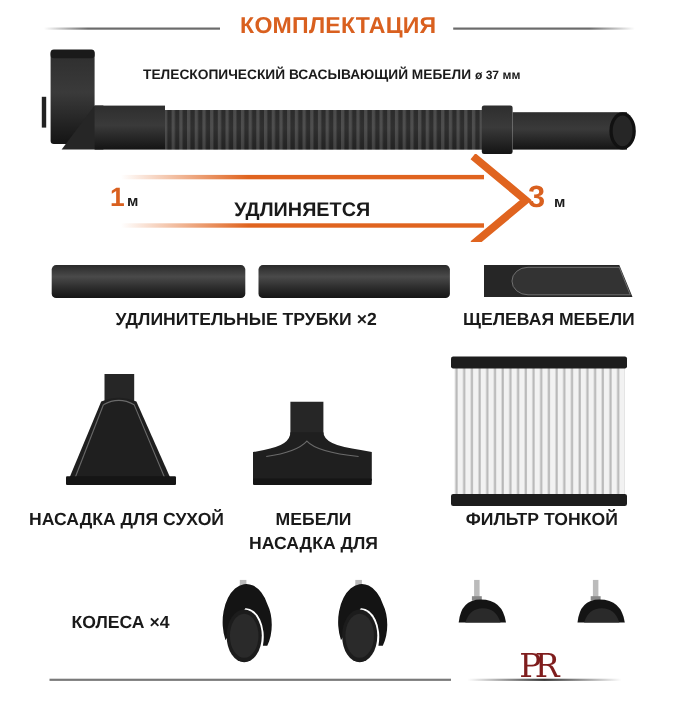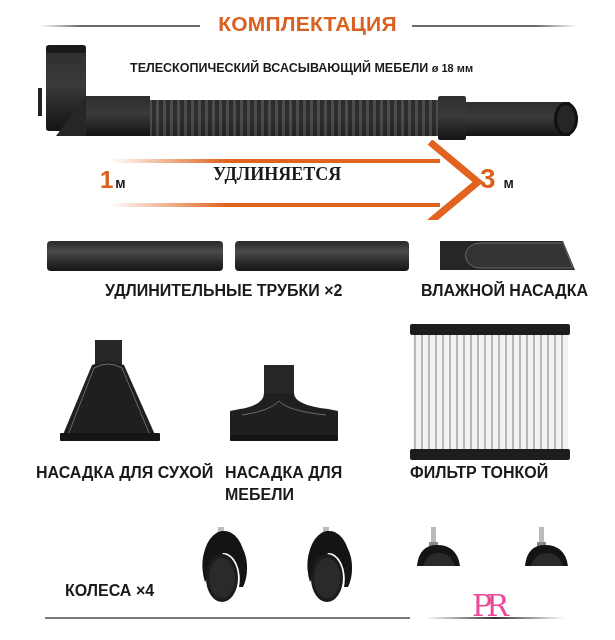--- a/index.html
+++ b/index.html
@@ -13,43 +13,43 @@
   .title-line.right { background: linear-gradient(90deg, #6b6b6b, #6b6b6b 75%, rgba(90,90,90,0)); }
   .title { position: absolute; top: 12px; left: 0; width: 615px; text-align: center;
     font-size: 21px; font-weight: bold; color: #d9601f; letter-spacing: 0.2px; }
 
   .hose-caption { position: absolute; top: 61px; left: 130px; font-size: 12.5px; font-weight: bold; white-space: nowrap; }
   .hose-caption .dia { font-size: 11px; }
 
   
   .len { position: absolute; font-weight: bold; color: #d9601f; }
   .len .unit { color: #1a1a1a; font-size: 14px; margin-left: 2px; }
-  .arrow-text { position: absolute; top: 164px; left: 213px; font-size: 18px; font-weight: bold; font-family: Liberation Serif, serif; }
+  .arrow-text { position: absolute; top: 180px; left: 213px; font-size: 18px; font-weight: bold; }
 
-  .label { position: absolute; font-weight: bold; font-size: 16px; line-height: 22px; white-space: nowrap; }
+  .label { position: absolute; font-weight: bold; font-size: 16px; text-align: center; line-height: 22px; white-space: nowrap; }
 
   .pipe { position: absolute; top: 241px; height: 30px; border-radius: 4px;
     background: linear-gradient(180deg, #2a2a2a 0%, #4a4a4a 35%, #2b2b2b 70%, #151515 100%); }
 
   .footer-line { position: absolute; top: 617px; left: 45px; width: 365px; height: 2px; background: #7a7a7a; }
   .logo-line { position: absolute; top: 617px; left: 425px; width: 140px; height: 2px;
     background: linear-gradient(90deg, rgba(120,120,120,0), #333 50%, rgba(120,120,120,0)); }
   .logo { position: absolute; top: 588px; left: 472px; font-family: "DejaVu Serif", serif;
-    font-size: 30px; color: #ec4899; letter-spacing: -6px; }
+    font-size: 30px; color: #7f1d1d; letter-spacing: -6px; }
 </style>
 </head>
 <body>
 
 <div class="title-line" style="left:40px;width:160px;"></div>
 <div class="title">КОМПЛЕКТАЦИЯ</div>
 <div class="title-line right" style="left:412px;width:165px;"></div>
 
 <div class="hose-caption">
   <span>ТЕЛЕСКОПИЧЕСКИЙ ВСАСЫВАЮЩИЙ МЕБЕЛИ</span>
-  <span class="dia">ø 18 мм</span>
+  <span class="dia">ø 37 мм</span>
 </div>
 
 <svg class="abs" style="left:30px;top:40px;" width="560" height="115">
   <defs>
     <linearGradient id="gBlack" x1="0" y1="0" x2="0" y2="1">
       <stop offset="0" stop-color="#2e2e2e"></stop>
         <stop offset="0.45" stop-color="#3a3a3a"></stop>
         <stop offset="1" stop-color="#141414"></stop>
     </linearGradient>
     <pattern id="ribs" width="7" height="60" patternUnits="userSpaceOnUse">
@@ -102,21 +102,21 @@
 
 <svg class="abs" style="left:440px;top:240px;" width="140" height="34">
   <polygon points="0,1 123,1 135,30 0,30" fill="#262626"></polygon>
   <path d="M40,3 L123,3 L133,28 L40,28 A14,12 0 0 1 40,3 Z" fill="#333" stroke="#777" stroke-width="0.8"></path>
 </svg>
 
 <div class="label" style="left:105px;top:280px;">
   <span>УДЛИНИТЕЛЬНЫЕ ТРУБКИ</span>
   <span>×2</span>
 </div>
-<div class="label" style="left:421px;top:280px;">ВЛАЖНОЙ НАСАДКА</div>
+<div class="label" style="left:421px;top:280px;">ЩЕЛЕВАЯ МЕБЕЛИ</div>
 
 <svg class="abs" style="left:60px;top:340px;" width="110" height="105">
   <rect x="35" y="0" width="27" height="30" fill="#262626"></rect>
   <path d="M32,25 Q48,18 64,25 L96,97 L2,97 Z" fill="#1f1f1f"></path>
   <path d="M34,28 Q48,20 62,28 L90,95" fill="none" stroke="#6a6a6a" stroke-width="1"></path>
   <path d="M34,28 L8,95" fill="none" stroke="#6a6a6a" stroke-width="1"></path>
   <rect x="0" y="93" width="100" height="8" rx="1" fill="#151515"></rect>
 </svg>
 
 <svg class="abs" style="left:230px;top:365px;" width="120" height="80">
@@ -131,32 +131,32 @@
     <pattern id="pleat" width="7" height="120" patternUnits="userSpaceOnUse">
       <rect width="7" height="120" fill="#f2f2f2"></rect>
       <rect x="4" width="2" height="120" fill="#b8b8b8"></rect>
     </pattern>
   </defs>
   <rect x="3" y="12" width="155" height="118" fill="url(#pleat)"></rect>
   <rect x="0" y="4" width="160" height="11" rx="2" fill="#1d1d1d"></rect>
   <rect x="0" y="129" width="160" height="11" rx="2" fill="#1d1d1d"></rect>
 </svg>
 
-<div class="label" style="left:36px;top:462px;width:190px;">
+<div class="label" style="left:20px;top:462px;width:190px;">
   <div>НАСАДКА ДЛЯ СУХОЙ</div>
 </div>
 <div class="label" style="left:225px;top:462px;width:120px;">
+  <div>МЕБЕЛИ</div>
   <div>НАСАДКА ДЛЯ</div>
-  <div>МЕБЕЛИ</div>
 </div>
 <div class="label" style="left:410px;top:462px;width:165px;">
   <div>ФИЛЬТР ТОНКОЙ</div>
 </div>
 
-<div class="label" style="left:65px;top:580px;">
+<div class="label" style="left:65px;top:556px;">
   <span>КОЛЕСА</span>
   <span>×4</span>
 </div>
 
 <svg class="abs" style="left:195px;top:527px;" width="60" height="80">
   <rect x="23" y="0" width="6" height="18" fill="#bbb"></rect>
     <rect x="21" y="17" width="10" height="4" fill="#888"></rect>
   <path d="M10,55 A20,32 0 0 1 48,22 A18,30 0 0 1 48,60 L44,60 A16,26 0 0 0 28,26 Z" fill="#141414"></path>
   <ellipse cx="27" cy="51" rx="16" ry="24" fill="#1c1c1c"></ellipse>
     <ellipse cx="27" cy="51" rx="13" ry="20" fill="#2a2a2a"></ellipse>

